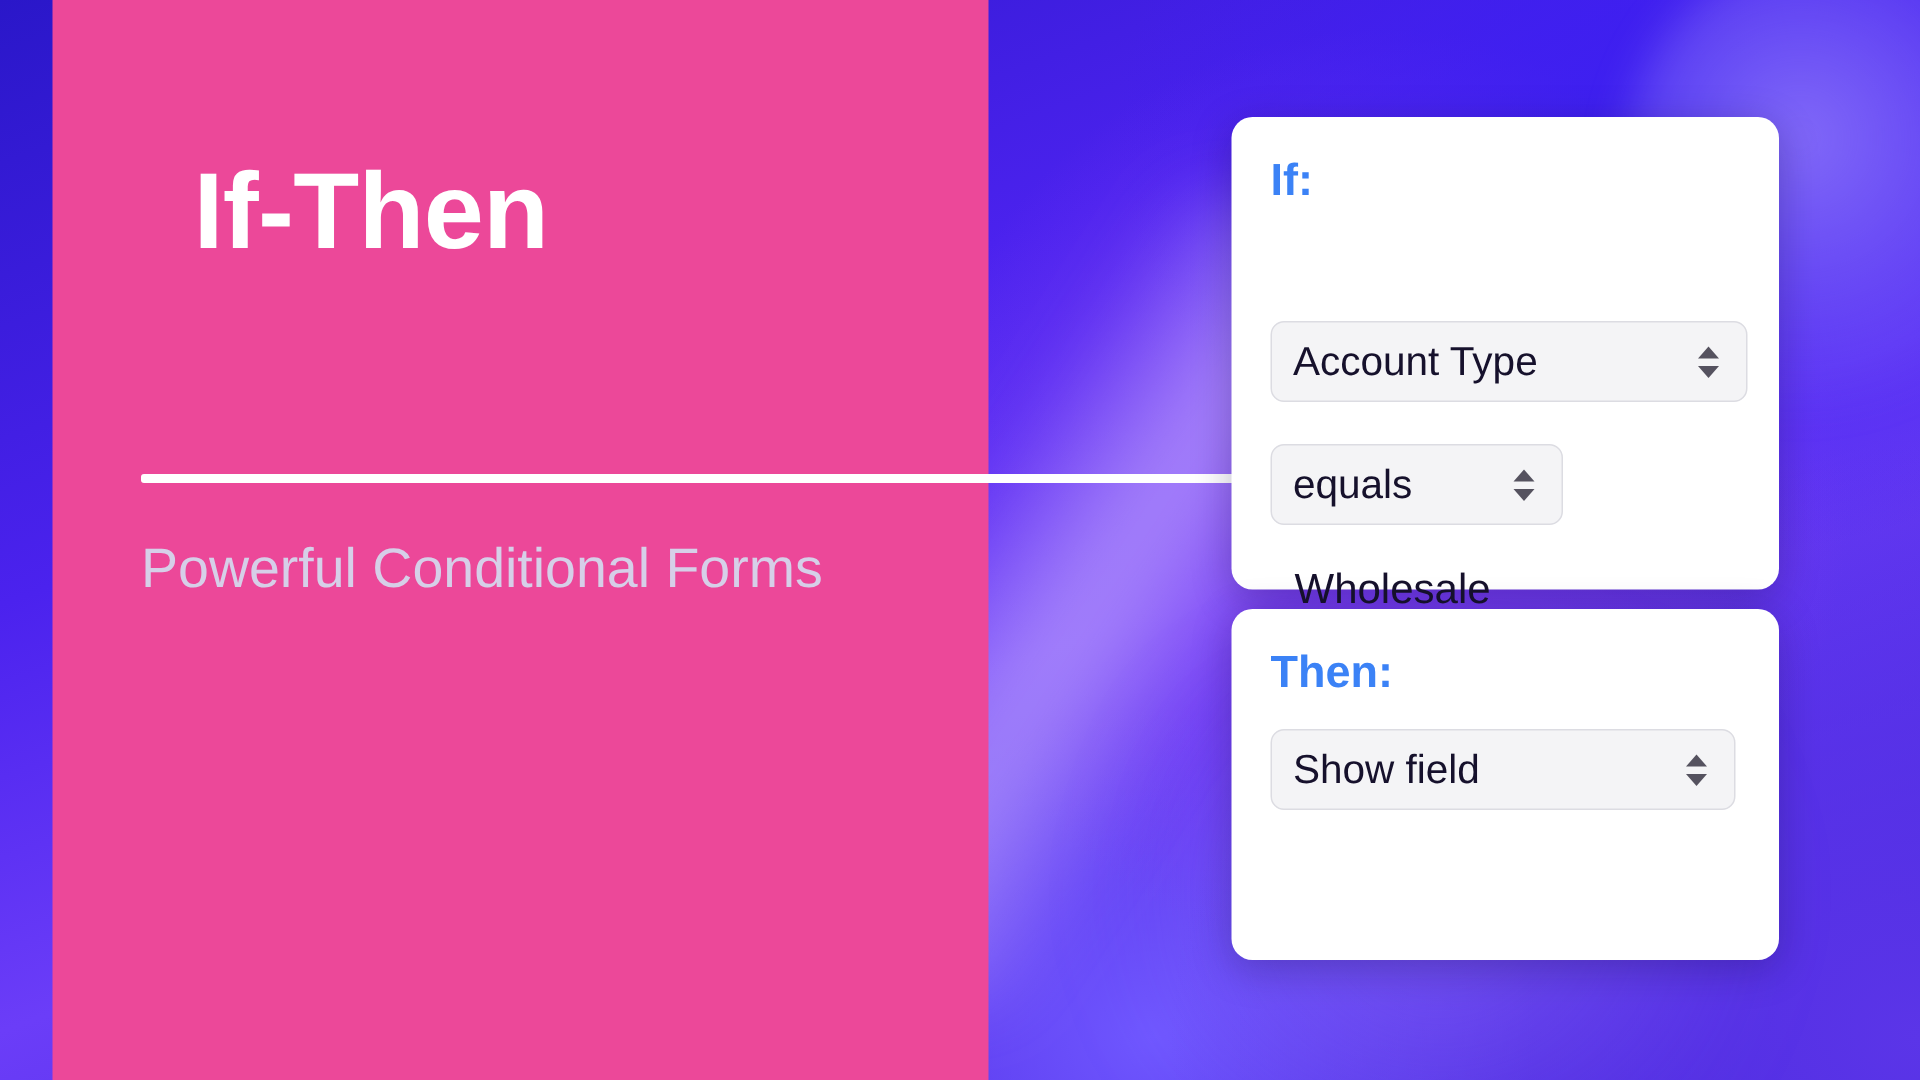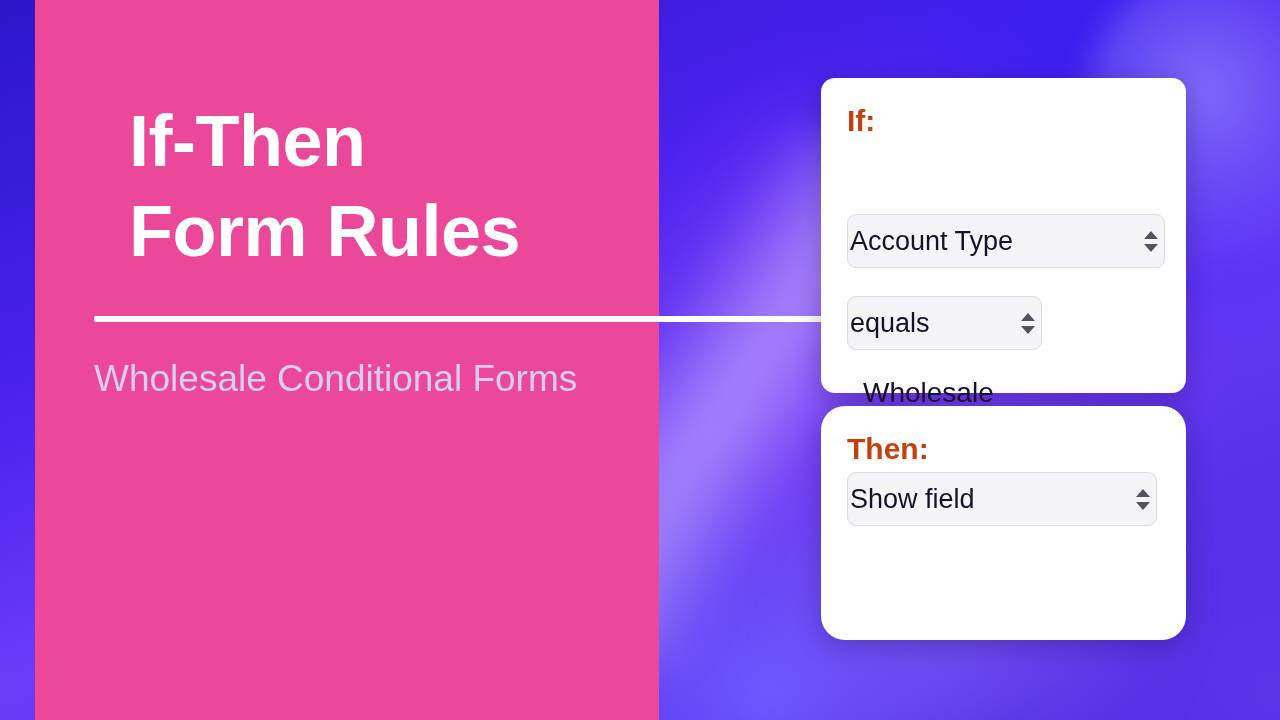--- a/index.html
+++ b/index.html
@@ -113,40 +113,39 @@
     left: 821px;
     top: 78px;
     width: 365px;
     height: 315px;
   }
   #card-then {
     left: 821px;
     top: 406px;
     width: 365px;
     height: 234px;
-    border-radius: 24px;
   }
   .card-title {
     position: absolute;
     left: 26px;
     top: 26px;
     font-size: 30px;
     font-weight: bold;
-    color: #c2410c;
+    color: #3b82f6;
   }
   .select {
     position: absolute;
     background: #f4f4f6;
     border: 1px solid #dcdce2;
     border-radius: 9px;
     height: 54px;
     display: flex;
     align-items: center;
     box-sizing: border-box;
-    padding: 0 2px;
+    padding: 0 14px;
   }
   .select .value {
     font-size: 27px;
     color: #16112c;
     flex: 1;
     white-space: nowrap;
     overflow: hidden;
   }
   .stepper {
     width: 22px;
@@ -179,45 +178,44 @@
   .textline .value {
     font-size: 28px;
     color: #16112c;
   }
 
   
   #if-select-field { left: 26px; top: 136px; width: 318px; }
   #if-select-op    { left: 26px; top: 218px; width: 195px; justify-content: space-between; }
   #if-value        { left: 26px; top: 292px; width: 315px; }
   
-  #then-select-action { left: 26px; top: 66px; width: 310px; }
+  #then-select-action { left: 26px; top: 80px; width: 310px; }
   #then-value         { left: 26px; top: 142px; width: 303px; }
 </style>
 </head>
 <body>
 
 <div class="stage">
 
   <div class="gradient-bg">
     <div class="glow-blob"></div>
     <div class="glow-blob2"></div>
     <div class="glow-streak"></div>
   </div>
 
   <div class="left-panel">
     <div class="headline">
       <span class="line">If-Then</span>
-      <span class="line">Form Rules</span>
     </div>
   </div>
 
   <div class="divider"></div>
 
   <div class="bullets">
-    <span class="bullet">Wholesale Conditional Forms</span>
+    <span class="bullet">Powerful Conditional Forms</span>
   </div>
 
   <div class="card" id="card-if">
     <div class="card-title">If:</div>
 
     <div class="select" id="if-select-field">
       <span class="value">Account Type</span>
       <span class="stepper">
         <span class="tri up"></span>
         <span class="tri down"></span>

